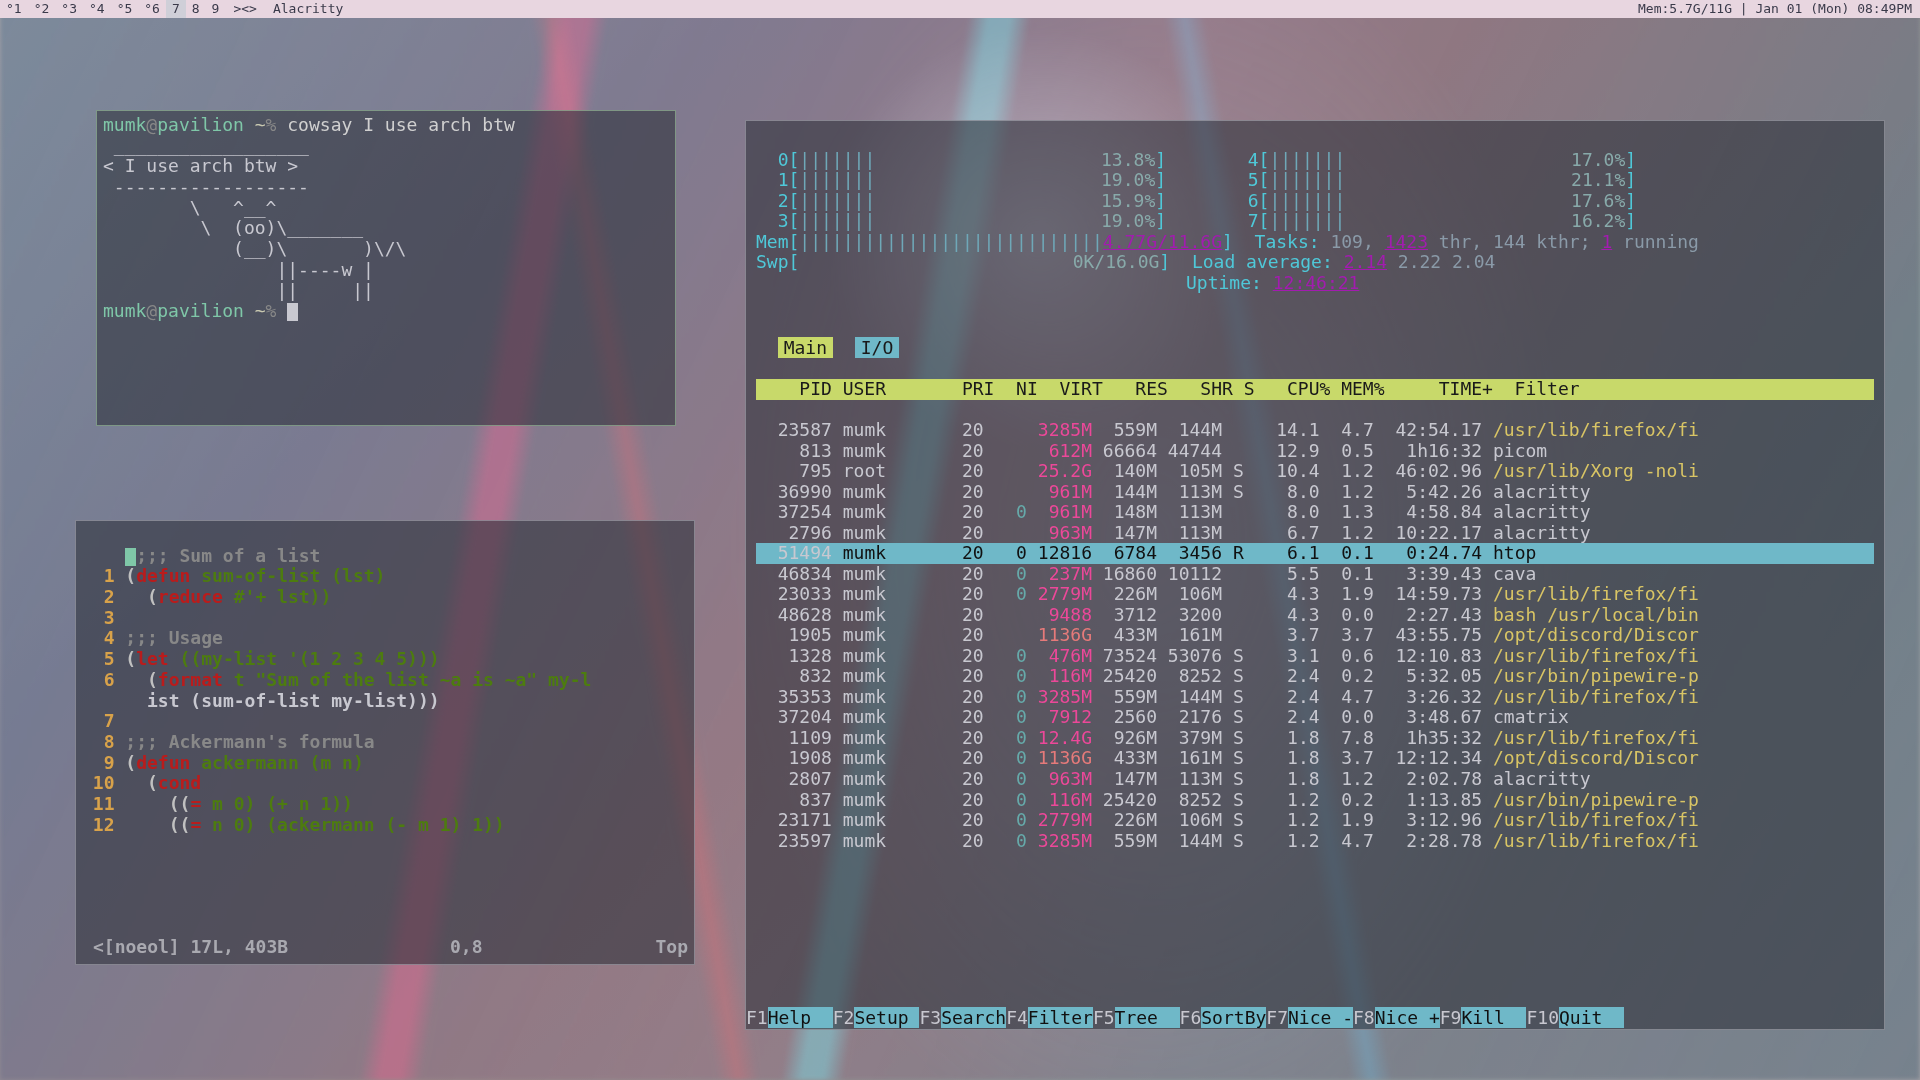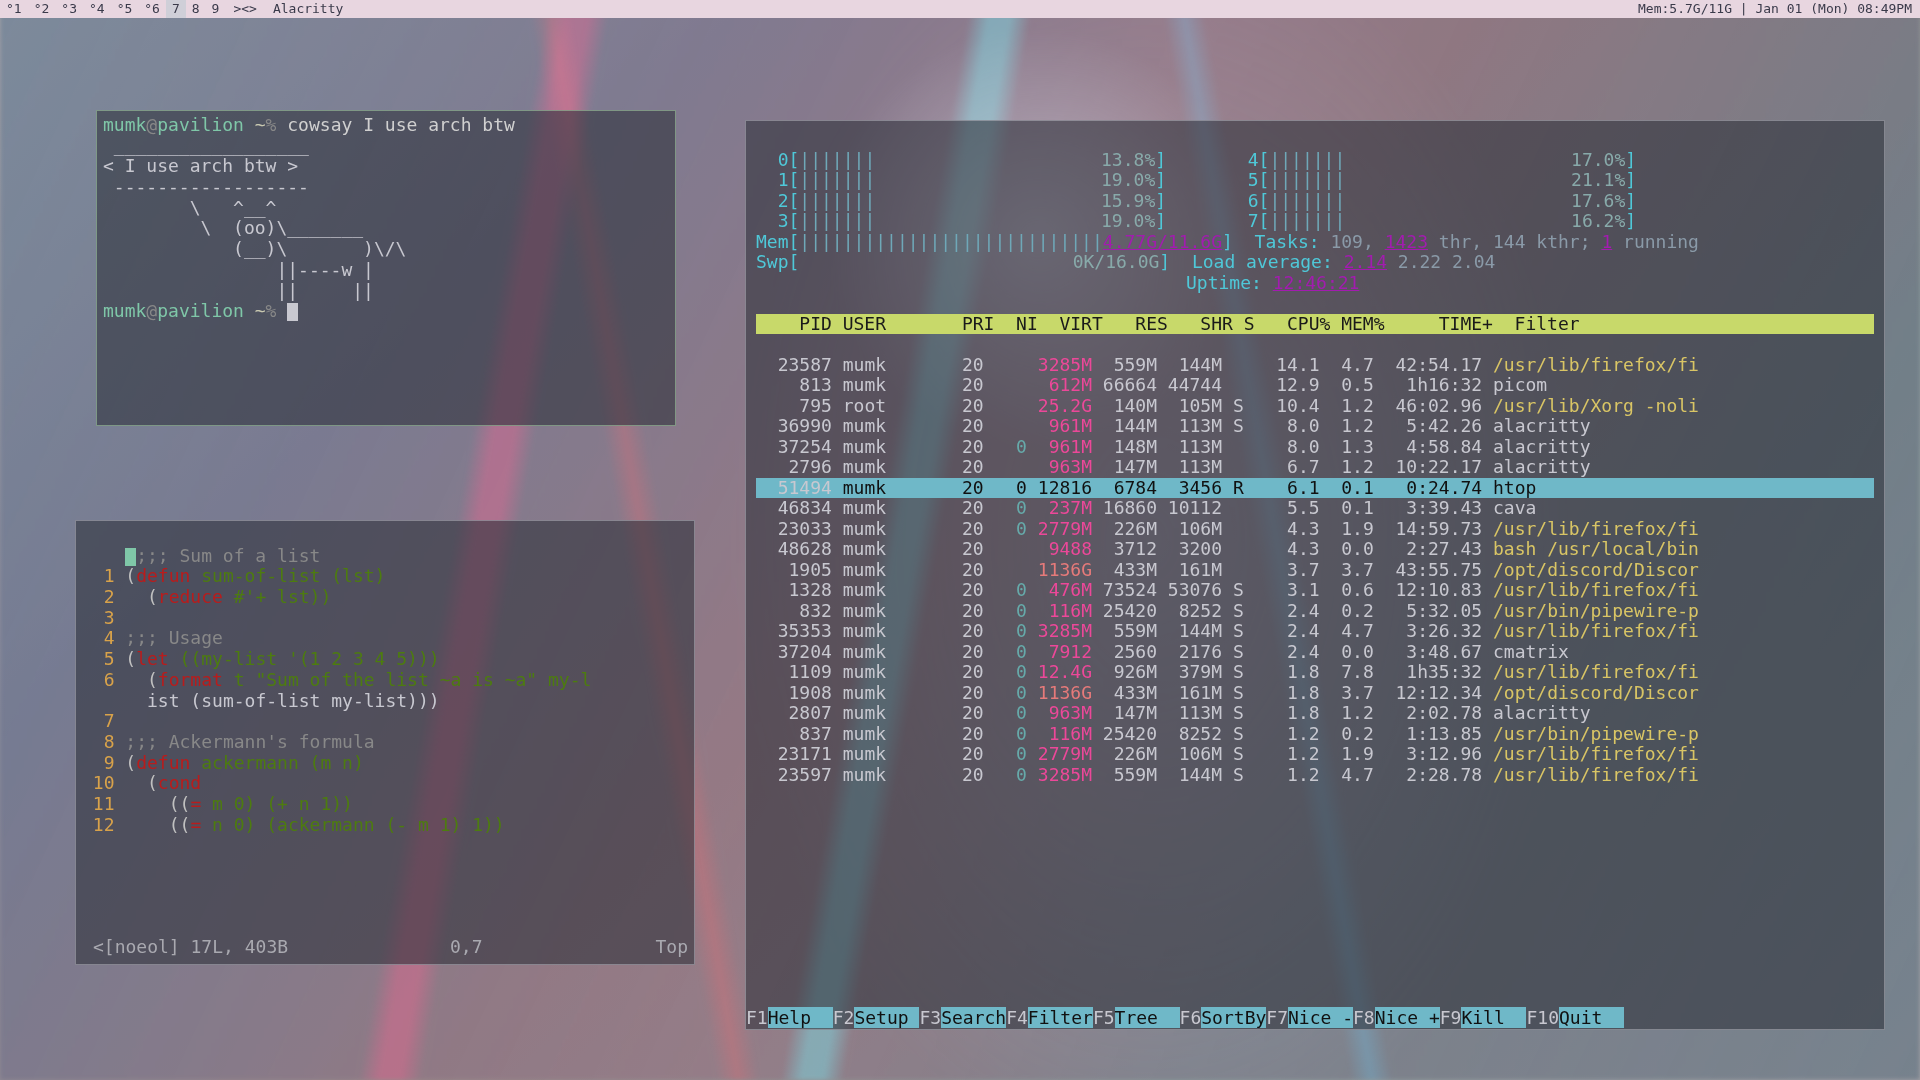--- a/index.html
+++ b/index.html
@@ -144,25 +144,28 @@
 &lt; I use arch btw &gt;
  ------------------
         \   ^__^
          \  (oo)\_______
             (__)\       )\/\
                 ||----w |
                 ||     ||</span>
 <span class="prompt-user">mumk</span><span class="prompt-sep">@</span><span class="prompt-host">pavilion</span> <span class="prompt-path">~</span><span class="prompt-sep">%</span> <span class="cursor"></span>
 </div>
 
-<div class="window border-gray" style="left:75px; top:520px; width:620px; height:445px; padding:4px 6px;">
+<div class="window border-gray" style="left:75px; top:520px; width:620px; height:445px; padding:4px 6px;font-weight:bold;">
 <div id="editor-body"><div><span class="ln">   </span> <span class="cursor green"></span><span class="comment">;;; Sum of a list</span></div><div><span class="ln">  1</span> <span class="paren">(</span><span class="kw">defun</span><span class="fn"> sum-of-list (lst)</span></div><div><span class="ln">  2</span> <span class="paren">  (</span><span class="kw">reduce</span><span class="fn"> #'+ lst))</span></div><div><span class="ln">  3</span> <span class=""></span></div><div><span class="ln">  4</span> <span class="comment">;;; Usage</span></div><div><span class="ln">  5</span> <span class="paren">(</span><span class="kw">let</span><span class="fn"> ((my-list '(1 2 3 4 5)))</span></div><div><span class="ln">  6</span> <span class="paren">  (</span><span class="kw">format</span><span class="fn"> t "Sum of the list ~a is ~a" my-l</span></div><div><span class="ln">   </span> <span class="">  ist (sum-of-list my-list)))</span></div><div><span class="ln">  7</span> <span class=""></span></div><div><span class="ln">  8</span> <span class="comment">;;; Ackermann's formula</span></div><div><span class="ln">  9</span> <span class="paren">(</span><span class="kw">defun</span><span class="fn"> ackermann (m n)</span></div><div><span class="ln"> 10</span> <span class="paren">  (</span><span class="kw">cond</span><span class="fn"></span></div><div><span class="ln"> 11</span> <span class="paren">    ((</span><span class="kw">=</span><span class="fn"> m 0) (+ n 1))</span></div><div><span class="ln"> 12</span> <span class="paren">    ((</span><span class="kw">=</span><span class="fn"> n 0) (ackermann (- m 1) 1))</span></div></div>
 <div style="position:absolute; bottom:6px; left:6px; right:6px;margin-left:11px;">
-<span class="statusline">&lt;[noeol] 17L, 403B</span><span class="statusline" style="position:absolute; left:60%;">0,7</span><span class="statusline" style="float:right;">Top</span>
+<span class="statusline">&lt;[noeol] 17L, 403B</span><span class="statusline" style="position:absolute; left:60%;">0,8</span><span class="statusline" style="float:right;">Top</span>
 </div>
 </div>
 
 <div class="window border-gray htop" style="left:745px; top:120px; width:1140px; height:910px; padding:8px 10px 28px 10px;">
 <div id="htop-meters"><div><span class="cyan">  0</span><span class="bar-open">[</span><span class="bar-fill">|||||||</span><span class="pct" style="display:inline-block;width:280px;text-align:right">13.8%</span><span class="bar-open">]</span><span style="display:inline-block;width:60px"></span><span class="cyan">  4</span><span class="bar-open">[</span><span class="bar-fill">|||||||</span><span class="pct" style="display:inline-block;width:280px;text-align:right">17.0%</span><span class="bar-open">]</span></div><div><span class="cyan">  1</span><span class="bar-open">[</span><span class="bar-fill">|||||||</span><span class="pct" style="display:inline-block;width:280px;text-align:right">19.0%</span><span class="bar-open">]</span><span style="display:inline-block;width:60px"></span><span class="cyan">  5</span><span class="bar-open">[</span><span class="bar-fill">|||||||</span><span class="pct" style="display:inline-block;width:280px;text-align:right">21.1%</span><span class="bar-open">]</span></div><div><span class="cyan">  2</span><span class="bar-open">[</span><span class="bar-fill">|||||||</span><span class="pct" style="display:inline-block;width:280px;text-align:right">15.9%</span><span class="bar-open">]</span><span style="display:inline-block;width:60px"></span><span class="cyan">  6</span><span class="bar-open">[</span><span class="bar-fill">|||||||</span><span class="pct" style="display:inline-block;width:280px;text-align:right">17.6%</span><span class="bar-open">]</span></div><div><span class="cyan">  3</span><span class="bar-open">[</span><span class="bar-fill">|||||||</span><span class="pct" style="display:inline-block;width:280px;text-align:right">19.0%</span><span class="bar-open">]</span><span style="display:inline-block;width:60px"></span><span class="cyan">  7</span><span class="bar-open">[</span><span class="bar-fill">|||||||</span><span class="pct" style="display:inline-block;width:280px;text-align:right">16.2%</span><span class="bar-open">]</span></div><div><span class="cyan">Mem</span><span class="bar-open">[</span><span class="bar-fill">||||||||||||||||||||||||||||</span><span class="yellow">4.77G/11.6G</span><span class="bar-open">]</span>  <span class="cyan">Tasks:</span> <span class="dim">109,</span> <span class="yellow">1423</span> <span class="dim">thr, 144 kthr;</span> <span class="yellow">1</span> <span class="dim">running</span></div><div><span class="cyan">Swp</span><span class="bar-open">[</span><span class="pct" style="display:inline-block;width:360px;text-align:right">0K/16.0G</span><span class="bar-open">]</span>  <span class="cyan">Load average:</span> <span class="yellow">2.14</span> <span class="dim">2.22 2.04</span></div><div><span style="display:inline-block;width:430px"></span><span class="cyan">Uptime:</span> <span class="yellow">12:46:21</span></div></div>
+<div class="tabrow">
+  <span class="tab">Main</span>  <span class="tab alt">I/O</span>
+</div>
 <div class="headrow">    PID USER       PRI  NI  VIRT   RES   SHR S   CPU% MEM%     TIME+  Filter</div>
 <div id="htop-rows"><div class="row"><span class="pid">  23587</span> <span>mumk    </span><span>   20</span><span class="ni0">    </span><span class="mem"> 3285M</span><span>  559M</span><span>  144M</span><span>  </span><span>   14.1</span><span>  4.7</span><span>  42:54.17</span> <span class="cmd">/usr/lib/firefox/fi</span></div><div class="row"><span class="pid">    813</span> <span>mumk    </span><span>   20</span><span class="ni0">    </span><span class="mem">  612M</span><span> 66664</span><span> 44744</span><span>  </span><span>   12.9</span><span>  0.5</span><span>   1h16:32</span> <span class="cmd white">picom</span></div><div class="row"><span class="pid">    795</span> <span>root    </span><span>   20</span><span class="ni0">    </span><span class="mem"> 25.2G</span><span>  140M</span><span>  105M</span><span> S</span><span>   10.4</span><span>  1.2</span><span>  46:02.96</span> <span class="cmd">/usr/lib/Xorg -noli</span></div><div class="row"><span class="pid">  36990</span> <span>mumk    </span><span>   20</span><span class="ni0">    </span><span class="mem">  961M</span><span>  144M</span><span>  113M</span><span> S</span><span>    8.0</span><span>  1.2</span><span>   5:42.26</span> <span class="cmd white">alacritty</span></div><div class="row"><span class="pid">  37254</span> <span>mumk    </span><span>   20</span><span class="ni0">   0</span><span class="mem">  961M</span><span>  148M</span><span>  113M</span><span>  </span><span>    8.0</span><span>  1.3</span><span>   4:58.84</span> <span class="cmd white">alacritty</span></div><div class="row"><span class="pid">   2796</span> <span>mumk    </span><span>   20</span><span class="ni0">    </span><span class="mem">  963M</span><span>  147M</span><span>  113M</span><span>  </span><span>    6.7</span><span>  1.2</span><span>  10:22.17</span> <span class="cmd white">alacritty</span></div><div class="row sel"><span class="pid">  51494</span> <span>mumk    </span><span>   20</span><span class="ni0">   0</span><span class="mem"> 12816</span><span>  6784</span><span>  3456</span><span> R</span><span>    6.1</span><span>  0.1</span><span>   0:24.74</span> <span class="cmd">htop</span></div><div class="row"><span class="pid">  46834</span> <span>mumk    </span><span>   20</span><span class="ni0">   0</span><span class="mem">  237M</span><span> 16860</span><span> 10112</span><span>  </span><span>    5.5</span><span>  0.1</span><span>   3:39.43</span> <span class="cmd white">cava</span></div><div class="row"><span class="pid">  23033</span> <span>mumk    </span><span>   20</span><span class="ni0">   0</span><span class="mem"> 2779M</span><span>  226M</span><span>  106M</span><span>  </span><span>    4.3</span><span>  1.9</span><span>  14:59.73</span> <span class="cmd">/usr/lib/firefox/fi</span></div><div class="row"><span class="pid">  48628</span> <span>mumk    </span><span>   20</span><span class="ni0">    </span><span class="mem">  9488</span><span>  3712</span><span>  3200</span><span>  </span><span>    4.3</span><span>  0.0</span><span>   2:27.43</span> <span class="cmd">bash /usr/local/bin</span></div><div class="row"><span class="pid">   1905</span> <span>mumk    </span><span>   20</span><span class="ni0">    </span><span class="memr"> 1136G</span><span>  433M</span><span>  161M</span><span>  </span><span>    3.7</span><span>  3.7</span><span>  43:55.75</span> <span class="cmd">/opt/discord/Discor</span></div><div class="row"><span class="pid">   1328</span> <span>mumk    </span><span>   20</span><span class="ni0">   0</span><span class="mem">  476M</span><span> 73524</span><span> 53076</span><span> S</span><span>    3.1</span><span>  0.6</span><span>  12:10.83</span> <span class="cmd">/usr/lib/firefox/fi</span></div><div class="row"><span class="pid">    832</span> <span>mumk    </span><span>   20</span><span class="ni0">   0</span><span class="mem">  116M</span><span> 25420</span><span>  8252</span><span> S</span><span>    2.4</span><span>  0.2</span><span>   5:32.05</span> <span class="cmd">/usr/bin/pipewire-p</span></div><div class="row"><span class="pid">  35353</span> <span>mumk    </span><span>   20</span><span class="ni0">   0</span><span class="mem"> 3285M</span><span>  559M</span><span>  144M</span><span> S</span><span>    2.4</span><span>  4.7</span><span>   3:26.32</span> <span class="cmd">/usr/lib/firefox/fi</span></div><div class="row"><span class="pid">  37204</span> <span>mumk    </span><span>   20</span><span class="ni0">   0</span><span class="mem">  7912</span><span>  2560</span><span>  2176</span><span> S</span><span>    2.4</span><span>  0.0</span><span>   3:48.67</span> <span class="cmd white">cmatrix</span></div><div class="row"><span class="pid">   1109</span> <span>mumk    </span><span>   20</span><span class="ni0">   0</span><span class="mem"> 12.4G</span><span>  926M</span><span>  379M</span><span> S</span><span>    1.8</span><span>  7.8</span><span>   1h35:32</span> <span class="cmd">/usr/lib/firefox/fi</span></div><div class="row"><span class="pid">   1908</span> <span>mumk    </span><span>   20</span><span class="ni0">   0</span><span class="memr"> 1136G</span><span>  433M</span><span>  161M</span><span> S</span><span>    1.8</span><span>  3.7</span><span>  12:12.34</span> <span class="cmd">/opt/discord/Discor</span></div><div class="row"><span class="pid">   2807</span> <span>mumk    </span><span>   20</span><span class="ni0">   0</span><span class="mem">  963M</span><span>  147M</span><span>  113M</span><span> S</span><span>    1.8</span><span>  1.2</span><span>   2:02.78</span> <span class="cmd white">alacritty</span></div><div class="row"><span class="pid">    837</span> <span>mumk    </span><span>   20</span><span class="ni0">   0</span><span class="mem">  116M</span><span> 25420</span><span>  8252</span><span> S</span><span>    1.2</span><span>  0.2</span><span>   1:13.85</span> <span class="cmd">/usr/bin/pipewire-p</span></div><div class="row"><span class="pid">  23171</span> <span>mumk    </span><span>   20</span><span class="ni0">   0</span><span class="mem"> 2779M</span><span>  226M</span><span>  106M</span><span> S</span><span>    1.2</span><span>  1.9</span><span>   3:12.96</span> <span class="cmd">/usr/lib/firefox/fi</span></div><div class="row"><span class="pid">  23597</span> <span>mumk    </span><span>   20</span><span class="ni0">   0</span><span class="mem"> 3285M</span><span>  559M</span><span>  144M</span><span> S</span><span>    1.2</span><span>  4.7</span><span>   2:28.78</span> <span class="cmd">/usr/lib/firefox/fi</span></div></div>
 <div class="footer" id="htop-footer"><span class="fkey">F1</span><span class="flabel">Help  </span><span class="fkey">F2</span><span class="flabel">Setup </span><span class="fkey">F3</span><span class="flabel">Search</span><span class="fkey">F4</span><span class="flabel">Filter</span><span class="fkey">F5</span><span class="flabel">Tree  </span><span class="fkey">F6</span><span class="flabel">SortBy</span><span class="fkey">F7</span><span class="flabel">Nice -</span><span class="fkey">F8</span><span class="flabel">Nice +</span><span class="fkey">F9</span><span class="flabel">Kill  </span><span class="fkey">F10</span><span class="flabel">Quit  </span></div>
 </div>
 
 </body></html>

